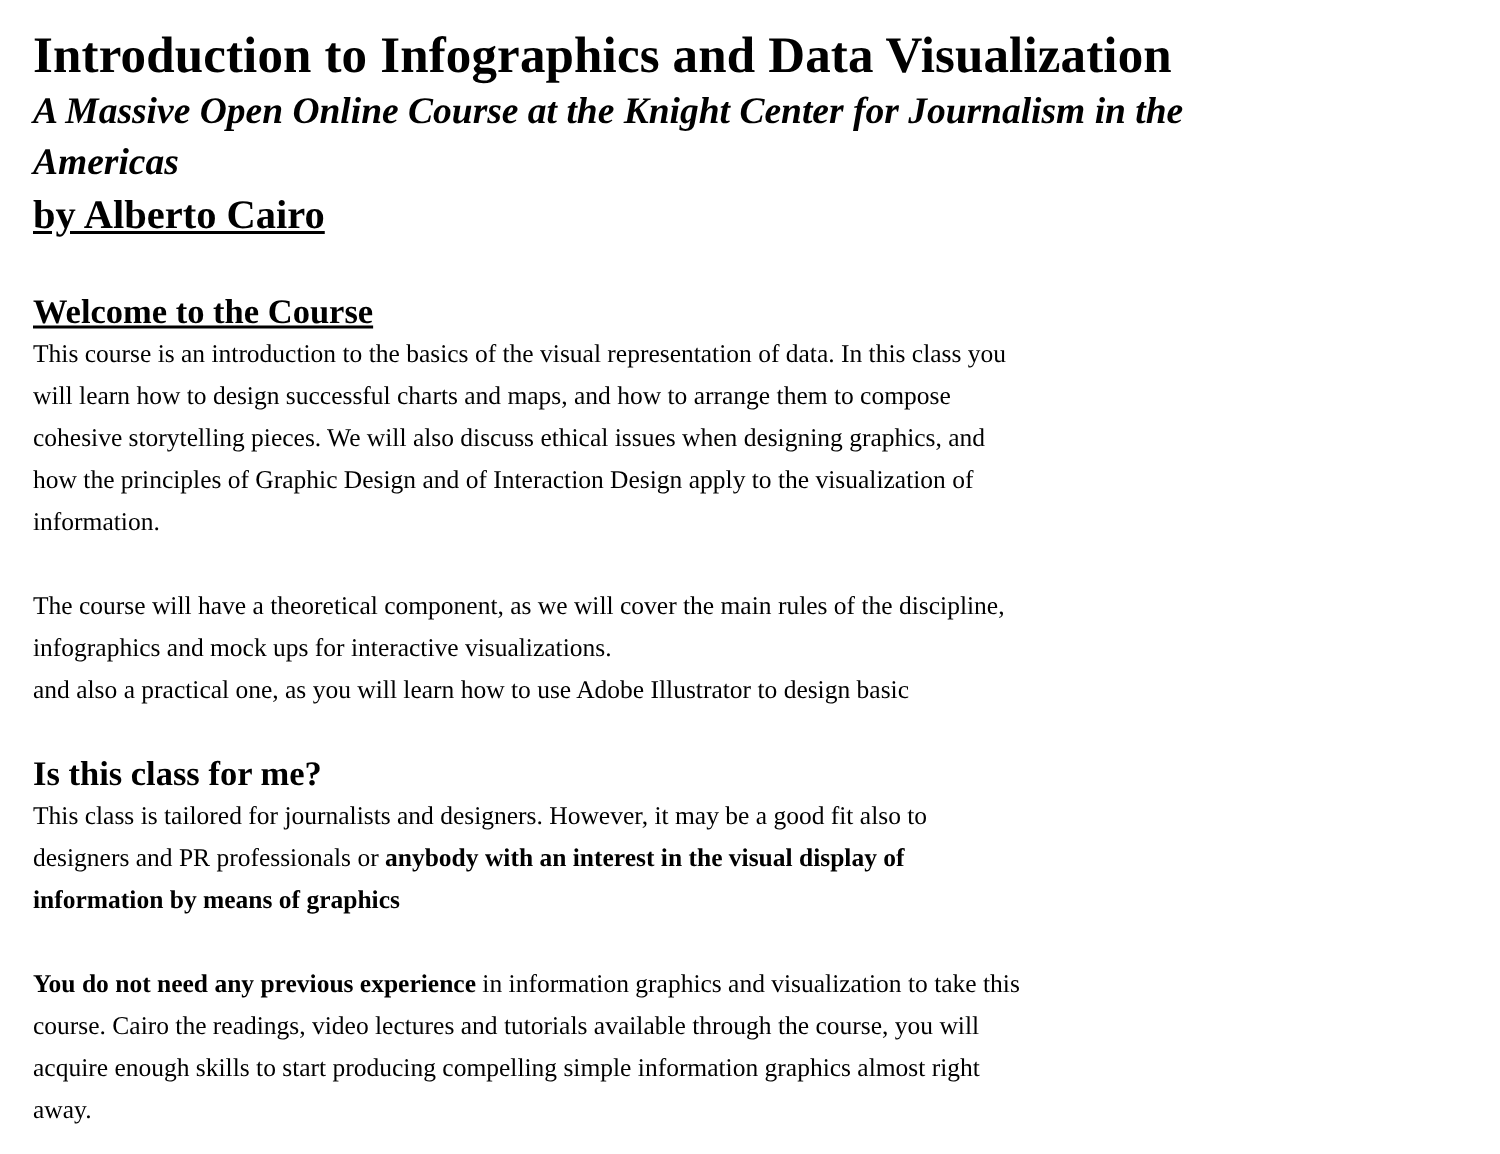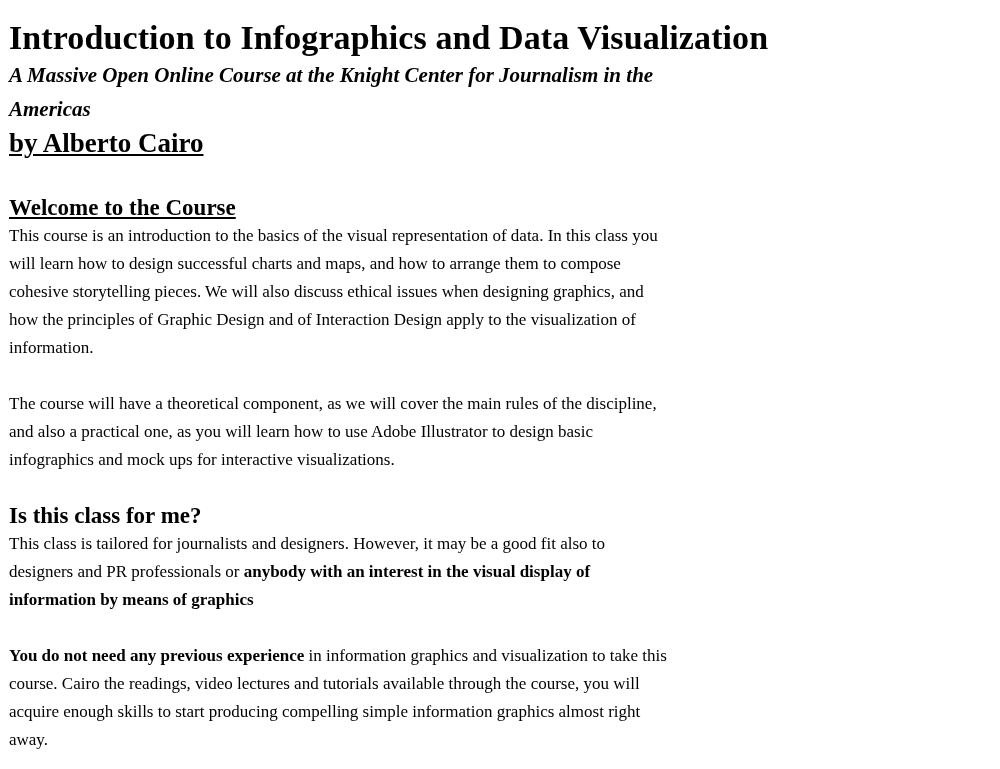--- a/index.html
+++ b/index.html
@@ -1,27 +1,27 @@
 <!DOCTYPE html>
 <html><head>
 <meta charset="utf-8">
 <style>
   html, body { margin: 0; padding: 0; background: #ffffff; }
   body {
     width: 1000px; height: 769px; overflow: hidden;
     font-family: "Liberation Serif", "DejaVu Serif", serif;
     color: #000000;
   }
-  .page { position: relative; padding: 18px 0 0 9px; }
+  .page { position: relative; padding: 18px 0 0 22px; }
   .title {
     font-size: 34px; font-weight: bold; line-height: 40px;
     margin: 0; white-space: nowrap; letter-spacing: 0.1px;
   }
   .subtitle {
-    font-size: 21px; font-weight: bold; font-style: italic;
+    font-size: 25px; font-weight: bold; font-style: italic;
     line-height: 34px; margin: 0;
   }
   .byline {
     font-size: 27px; font-weight: bold; line-height: 34px; margin: 0; text-decoration: underline;
   }
   .section { margin-top: 34px; }
   .heading-u {
     font-size: 23px; font-weight: bold; text-decoration: underline;
     line-height: 28px; margin: 0;
   }
@@ -50,22 +50,22 @@
     <div class="para">
       <span class="line">This course is an introduction to the basics of the visual representation of data. In this class you</span>
       <span class="line">will learn how to design successful charts and maps, and how to arrange them to compose</span>
       <span class="line">cohesive storytelling pieces. We will also discuss ethical issues when designing graphics, and</span>
       <span class="line">how the principles of Graphic Design and of Interaction Design apply to the visualization of</span>
       <span class="line">information.</span>
     </div>
     <div class="gap"></div>
     <div class="para">
       <span class="line">The course will have a theoretical component, as we will cover the main rules of the discipline,</span>
+      <span class="line">infographics and mock ups for interactive visualizations.</span>
       <span class="line">and also a practical one, as you will learn how to use Adobe Illustrator to design basic</span>
-      <span class="line">infographics and mock ups for interactive visualizations.</span>
     </div>
   </div>
 
   <div class="gap"></div>
 
   <div>
     <div class="heading">Is this class for me?</div>
     <div class="para">
       <span class="line">This class is tailored for journalists and designers. However, it may be a good fit also to</span>
       <span class="line"><span>designers and PR professionals or </span><b>anybody with an interest in the visual display of</b></span>

